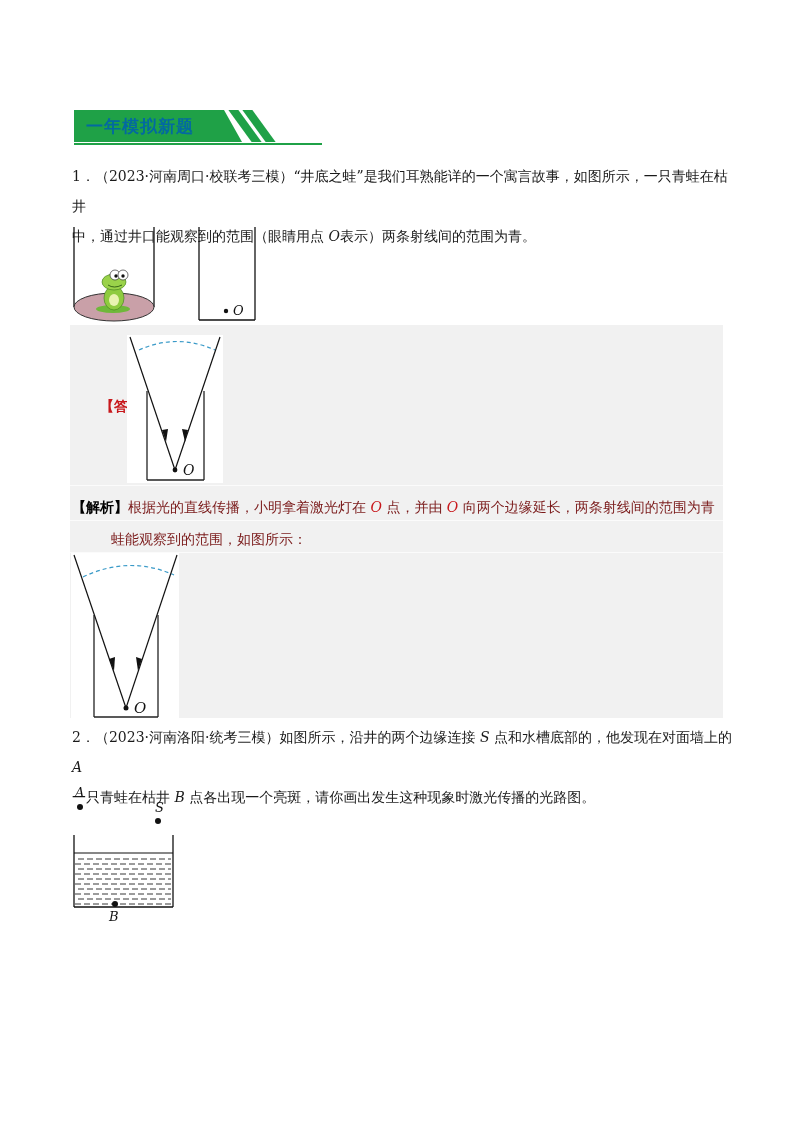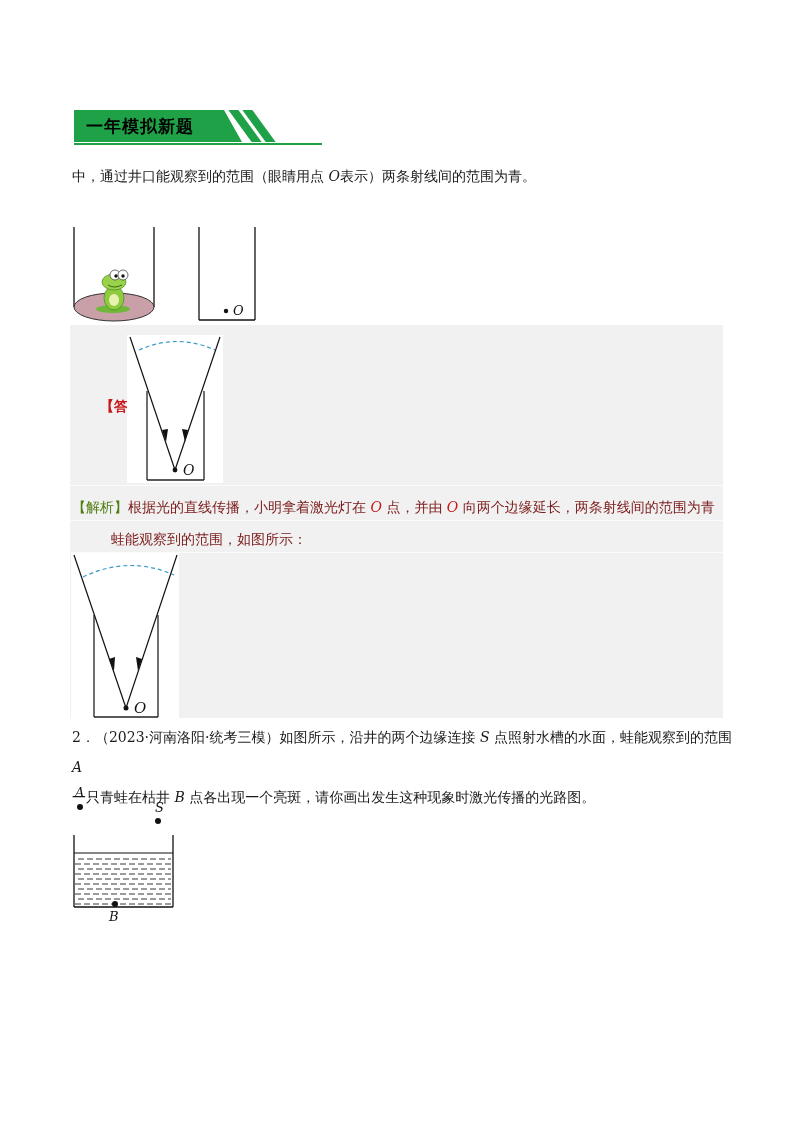--- a/index.html
+++ b/index.html
@@ -5,45 +5,46 @@
   html, body { margin: 0; padding: 0; background: #ffffff; }
   body { width: 794px; height: 1123px; position: relative; overflow: hidden;
          font-family: "DejaVu Serif", "Liberation Serif", serif; color: #1a1a1a; }
   .abs { position: absolute; }
   
   .sec-header { left: 74px; top: 110px; width: 250px; height: 34px; }
   .sec-bar { position: absolute; left: 0; top: 0; width: 168px; height: 32px; background: #1fa147;
              clip-path: polygon(0 0, 150px 0, 168px 32px, 0 32px); }
   .sec-stripe { position: absolute; top: 0; width: 10px; height: 32px; background: #1fa147; transform: skewX(36deg); }
   .sec-title { position: absolute; left: 12px; top: 5px; font-family: "DejaVu Sans", sans-serif;
-               font-weight: bold; font-size: 17px; color: #000000; letter-spacing: 1px; }
+               font-weight: bold; font-size: 17px; color: #0369a1; letter-spacing: 1px; }
   .sec-line { position: absolute; left: 0; top: 33px; width: 248px; height: 2px; background: #1fa147; }
   .q-text { font-size: 14px; line-height: 30px; width: 660px; }
   .q-text .it { font-style: italic; }
   .shade { left: 70px; width: 653px; background: #f1f1f1; }
   .shade-divider { left: 70px; width: 653px; height: 1px; background: #fbfbfb; }
   .answer-label { font-size: 14px; color: #a0171b; }
   .answer-label .br { color: #c8181c; font-weight: bold; }
   .analysis { font-size: 14px; line-height: 30px; color: #7a1a1a; width: 660px; }
-  .analysis .br { color: #4d7c0f; font-weight: normal; }
+  .analysis .br { color: #000000; font-weight: bold; }
   .analysis .it { font-style: italic; color: #c8181c; }
   svg text { font-family: "DejaVu Serif", "Liberation Serif", serif; }
 </style>
 </head>
 <body>
 
 <div class="abs sec-header">
   <div class="sec-bar"></div>
   <div class="sec-stripe" style="left:166px;"></div>
   <div class="sec-stripe" style="left:180px;"></div>
   <div class="sec-title">一年模拟新题</div>
   <div class="sec-line"></div>
 </div>
 
 <div class="abs q-text" style="left:72px; top:161px;">
+  <div><span>1．</span><span>（2023·河南周口·校联考三模）</span><span>“井底之蛙”是我们耳熟能详的一个寓言故事，如图所示，一只青蛙在枯井</span></div>
   <div><span>中，通过井口能观察到的范围（眼睛用点 </span><span class="it">O</span><span>表示）两条射线间的范围为青。</span></div>
 </div>
 
 <svg class="abs" style="left:70px; top:225px;" width="200" height="98">
   <g>
     <line x1="4" y1="2" x2="4" y2="82" stroke="#111" stroke-width="1.3"></line>
     <line x1="84" y1="2" x2="84" y2="82" stroke="#111" stroke-width="1.3"></line>
     <ellipse cx="44" cy="82" rx="40" ry="14" fill="#c9a0a8" stroke="#333" stroke-width="1"></ellipse>
     <g>
       <ellipse cx="43" cy="84" rx="17" ry="4" fill="#6fb83a"></ellipse>
@@ -99,21 +100,21 @@
   <line x1="23" y1="164" x2="87" y2="164" stroke="#222" stroke-width="1.3"></line>
   <line x1="3" y1="2" x2="55" y2="155" stroke="#111" stroke-width="1.2"></line>
   <line x1="106" y1="2" x2="55" y2="155" stroke="#111" stroke-width="1.2"></line>
   <path d="M38,106 L43,118 L44,104 Z" fill="#111"></path>
   <path d="M71,106 L67,118 L65,104 Z" fill="#111"></path>
   <circle cx="55" cy="155" r="2.5" fill="#111"></circle>
   <text x="63" y="160" font-size="15" font-style="italic" fill="#111">O</text>
 </svg>
 
 <div class="abs q-text" style="left:72px; top:722px;">
-  <div><span>2．</span><span>（2023·河南洛阳·统考三模）</span><span>如图所示，沿井的两个边缘连接 </span><span class="it">S</span><span> 点照射水槽的水面，蛙能观察到的范围 </span><span class="it">A</span></div>
+  <div><span>2．</span><span>（2023·河南洛阳·统考三模）</span><span>如图所示，沿井的两个边缘连接 </span><span class="it">S</span><span> 点和水槽底部的，他发现在对面墙上的 </span><span class="it">A</span></div>
   <div><span>一只青蛙在枯井 </span><span class="it">B</span><span> 点各出现一个亮斑，请你画出发生这种现象时激光传播的光路图。</span></div>
 </div>
 
 <svg class="abs" style="left:65px; top:783px;" width="125" height="140">
   <text x="10" y="14" font-size="13" font-style="italic" fill="#111">A</text>
   <circle cx="15" cy="24" r="3" fill="#111"></circle>
   <text x="90" y="29" font-size="13" font-style="italic" fill="#111">S</text>
   <circle cx="93" cy="38" r="3" fill="#111"></circle>
   <g>
     <line x1="9" y1="52" x2="9" y2="124" stroke="#111" stroke-width="1.3"></line>

